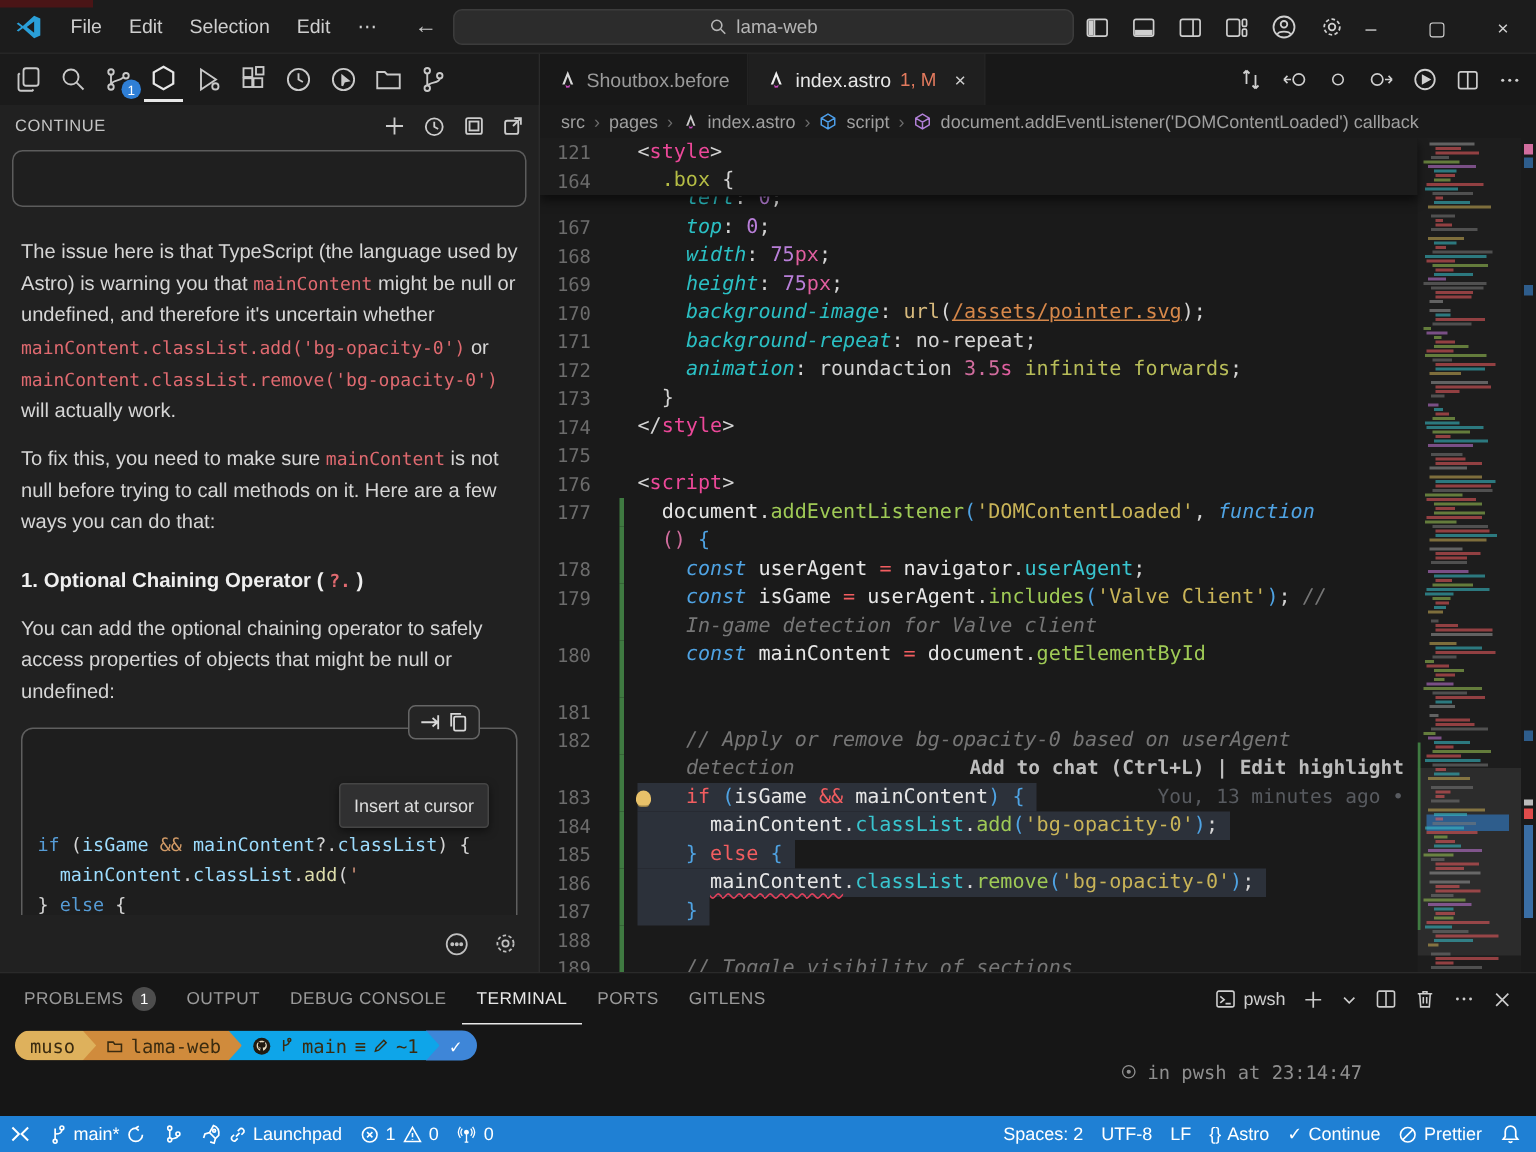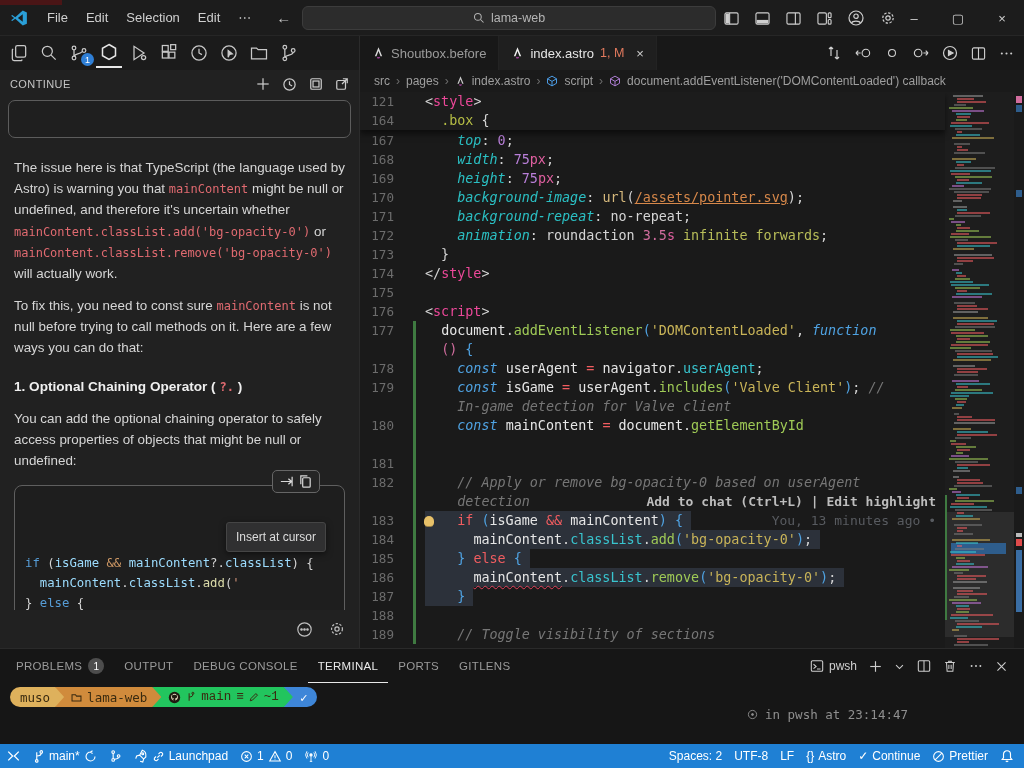--- a/index.html
+++ b/index.html
@@ -290,21 +290,21 @@
               <rect x="2" y="4" width="10" height="10" rx="1.5"></rect>
               <path d="M9 2 L14 2 L14 7 M14 2 L8 8"></path>
             </svg>
           </span>
       </span>
     </div>
     <div class="chat-box"></div>
     <span class="sb-scroll-up">▲</span>
     <div class="sb-content">
       <p><span>The issue here is that TypeScript (the language used by Astro) is warning you that </span><span class="icode">mainContent</span><span> might be null or undefined, and therefore it's uncertain whether </span><span class="icode">mainContent.classList.add('bg-opacity-0')</span><span> or </span><span class="icode">mainContent.classList.remove('bg-opacity-0')</span><span> will actually work.</span></p>
-      <p><span>To fix this, you need to const sure </span><span class="icode">mainContent</span><span> is not null before trying to call methods on it. Here are a few ways you can do that:</span></p>
+      <p><span>To fix this, you need to make sure </span><span class="icode">mainContent</span><span> is not null before trying to call methods on it. Here are a few ways you can do that:</span></p>
       <div class="sb-h"><span>1. Optional Chaining Operator ( </span><span class="icode">?.</span><span> )</span></div>
       <p><span>You can add the optional chaining operator to safely access properties of objects that might be null or undefined:</span></p>
       <div class="sb-codeblock">
         <div class="hoverbtns">
           <span><svg width="15" height="15" viewBox="0 0 16 16" stroke="#d8d8d8" stroke-width="1.3" fill="none">
                 <path d="M14 3 L14 13 M10 5 L13.5 8 L10 11 M2 8 L13 8"></path>
               </svg></span>
           <span><svg width="15" height="15" viewBox="0 0 16 16" stroke="#d8d8d8" stroke-width="1.3" fill="none">
                 <rect x="5" y="4" width="8" height="10" rx="1"></rect>
                 <path d="M3 11 L3 2 L10 2"></path>
@@ -422,20 +422,21 @@
         <span class="bc-sep">›</span>
       <span>
           <svg width="12" height="12" viewBox="0 0 16 16" stroke="#b180d7" stroke-width="1.3" fill="none">
             <path d="M8 1.5 L14 5 L14 11 L8 14.5 L2 11 L2 5 Z M2 5 L8 8.5 L14 5 M8 8.5 L8 14.5"></path>
           </svg>
         </span>
       <span>document.addEventListener('DOMContentLoaded') callback</span>
     </div>
     <div class="code-wrap">
       <div class="code-rows">
+          <div class="crow cut"><span class="lnum"></span><span class="gmark"></span><span class="cline"><span class="tk ">    </span><span class="tk prop">left</span><span class="tk pn">: </span><span class="tk num">0</span><span class="tk pn">;</span></span></div>
           <div class="crow"><span class="lnum">167</span><span class="gmark"></span><span class="cline"><span class="tk ">    </span><span class="tk prop">top</span><span class="tk pn">: </span><span class="tk num">0</span><span class="tk pn">;</span></span></div>
           <div class="crow"><span class="lnum">168</span><span class="gmark"></span><span class="cline"><span class="tk ">    </span><span class="tk prop">width</span><span class="tk pn">: </span><span class="tk num">75</span><span class="tk unit">px</span><span class="tk pn">;</span></span></div>
           <div class="crow"><span class="lnum">169</span><span class="gmark"></span><span class="cline"><span class="tk ">    </span><span class="tk prop">height</span><span class="tk pn">: </span><span class="tk num">75</span><span class="tk unit">px</span><span class="tk pn">;</span></span></div>
           <div class="crow"><span class="lnum">170</span><span class="gmark"></span><span class="cline"><span class="tk ">    </span><span class="tk prop">background-image</span><span class="tk pn">: </span><span class="tk fnY">url</span><span class="tk pn">(</span><span class="tk url">/assets/pointer.svg</span><span class="tk pn">)</span><span class="tk pn">;</span></span></div>
           <div class="crow"><span class="lnum">171</span><span class="gmark"></span><span class="cline"><span class="tk ">    </span><span class="tk prop">background-repeat</span><span class="tk pn">: </span><span class="tk val">no-repeat</span><span class="tk pn">;</span></span></div>
           <div class="crow"><span class="lnum">172</span><span class="gmark"></span><span class="cline"><span class="tk ">    </span><span class="tk prop">animation</span><span class="tk pn">: </span><span class="tk val">roundaction </span><span class="tk num2">3.5</span><span class="tk unit">s</span><span class="tk "> </span><span class="tk val2">infinite</span><span class="tk "> </span><span class="tk val2">forwards</span><span class="tk pn">;</span></span></div>
           <div class="crow"><span class="lnum">173</span><span class="gmark"></span><span class="cline"><span class="tk pn">  }</span></span></div>
           <div class="crow"><span class="lnum">174</span><span class="gmark"></span><span class="cline"><span class="tk pn">&lt;/</span><span class="tk tag">style</span><span class="tk pn">&gt;</span></span></div>
           <div class="crow"><span class="lnum">175</span><span class="gmark"></span><span class="cline"></span></div>
           <div class="crow"><span class="lnum">176</span><span class="gmark"></span><span class="cline"><span class="tk pn">&lt;</span><span class="tk tag">script</span><span class="tk pn">&gt;</span></span></div>
@@ -712,21 +713,21 @@
           <span>muso</span>
         </span>
       <span class="pseg s2" style="background:#d08b3c;">
         <span>
             <svg width="11" height="11" viewBox="0 0 16 16" stroke="#3a2b10" stroke-width="1.5" fill="none">
               <path d="M1.5 4 L6.5 4 L8 6 L14.5 6 L14.5 13 L1.5 13 Z"></path>
             </svg>
           </span>
         <span>lama-web</span>
       </span>
-      <span class="pseg s3" style="background:#22c55e;font-family:Liberation Mono, monospace;">
+      <span class="pseg s3" style="background:#0ea5e9;">
         <span>
             <svg width="13" height="13" viewBox="0 0 16 16">
               <circle cx="8" cy="8" r="7" fill="#201a10"></circle>
               <path d="M8 3.5 C5.5 3.5 3.8 5.3 3.8 7.6 C3.8 9.5 5 11 6.7 11.6 L6.7 10.3 C5.8 10.5 5.5 9.8 5.5 9.8 C5.3 9.3 5 9.2 5 9.2 C4.6 8.9 5.1 8.9 5.1 8.9 C5.6 9 5.8 9.4 5.8 9.4 C6.2 10.2 6.9 10 7.1 9.9 C7.1 9.6 7.2 9.4 7.3 9.2 C6 9.1 4.8 8.6 4.8 6.9 C4.8 6.4 5 6 5.3 5.7 C5.2 5.5 5 5 5.4 4.3 C5.4 4.3 5.8 4.2 6.9 4.9 C7.6 4.7 8.4 4.7 9.1 4.9 C10.2 4.2 10.6 4.3 10.6 4.3 C11 5 10.8 5.5 10.7 5.7 C11 6 11.2 6.4 11.2 6.9 C11.2 8.6 10 9.1 8.7 9.2 C8.9 9.4 9 9.7 9 10.1 L9 11.6 C10.9 11 12.2 9.5 12.2 7.6 C12.2 5.3 10.5 3.5 8 3.5 Z" fill="#e8dcc0"></path>
             </svg>
           </span>
         <span>
             <svg width="10" height="12" viewBox="0 0 16 18" stroke="#3a2b10" stroke-width="1.6" fill="none">
               <path d="M5 3 L5 15 M5 9 C10 9 11 7 11 4"></path>
               <circle cx="11" cy="3" r="1.6"></circle>

